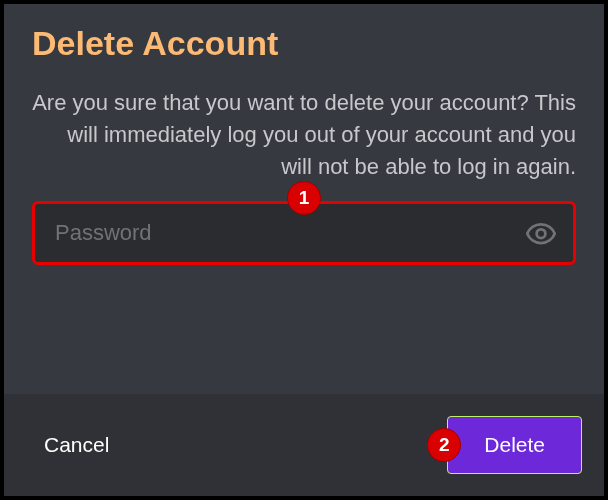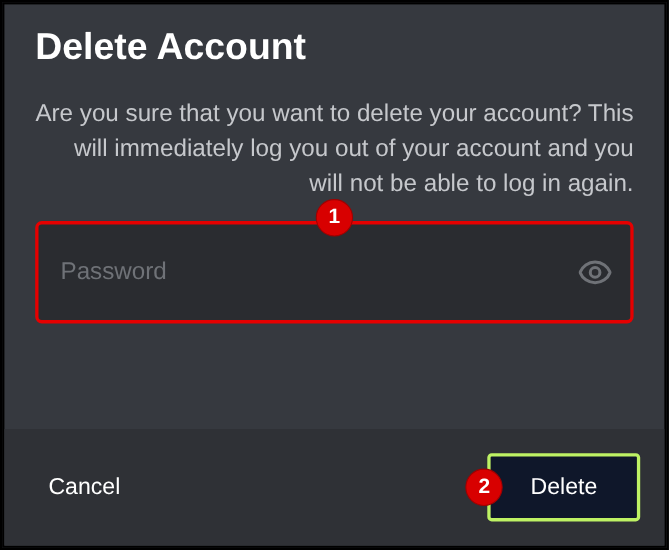--- a/index.html
+++ b/index.html
@@ -20,21 +20,21 @@
       margin: 2px;
       border: 2px solid #000;
       background: #36393f;
       display: flex;
       flex-direction: column;
     }
     .header {
       padding: 20px 28px 0 28px;
     }
     .title {
-      color: #ffffff;
+      color: #fdba74;
       font-size: 34px;
       font-weight: 700;
     }
     .body {
       padding: 24px 28px 20px 28px;
       flex: 1;
     }
     .description {
       color: #c6c8cc;
       font-size: 22px;
@@ -60,21 +60,21 @@
       z-index: 10;
       border: 1px solid #a00000;
     }
     .badge-1 {
       top: -20px;
       left: 50%;
       transform: translateX(-50%);
     }
     .password-field {
       width: 100%;
-      height: 93px;
+      height: 64px;
       background: #2a2c30;
       border: 3px solid #e60000;
       border-radius: 6px;
       padding: 0 60px 0 20px;
       font-size: 22px;
       color: #dcddde;
       outline: none;
     }
     .password-field::placeholder {
       color: #6f7277;
@@ -111,22 +111,22 @@
     }
     .delete-wrap {
       position: relative;
     }
     .badge-2 {
       left: -20px;
       top: 50%;
       transform: translateY(-50%);
     }
     .delete-btn {
-      background: #0f172a;
-      border: 3px solid #bef264;
+      background: #6d28d9;
+      border: 1px solid #bef264;
       border-radius: 4px;
       color: #ffffff;
       font-size: 21px;
       font-weight: 500;
       padding: 16px 36px;
       cursor: pointer;
     }
   </style>
 </head>
 <body>

